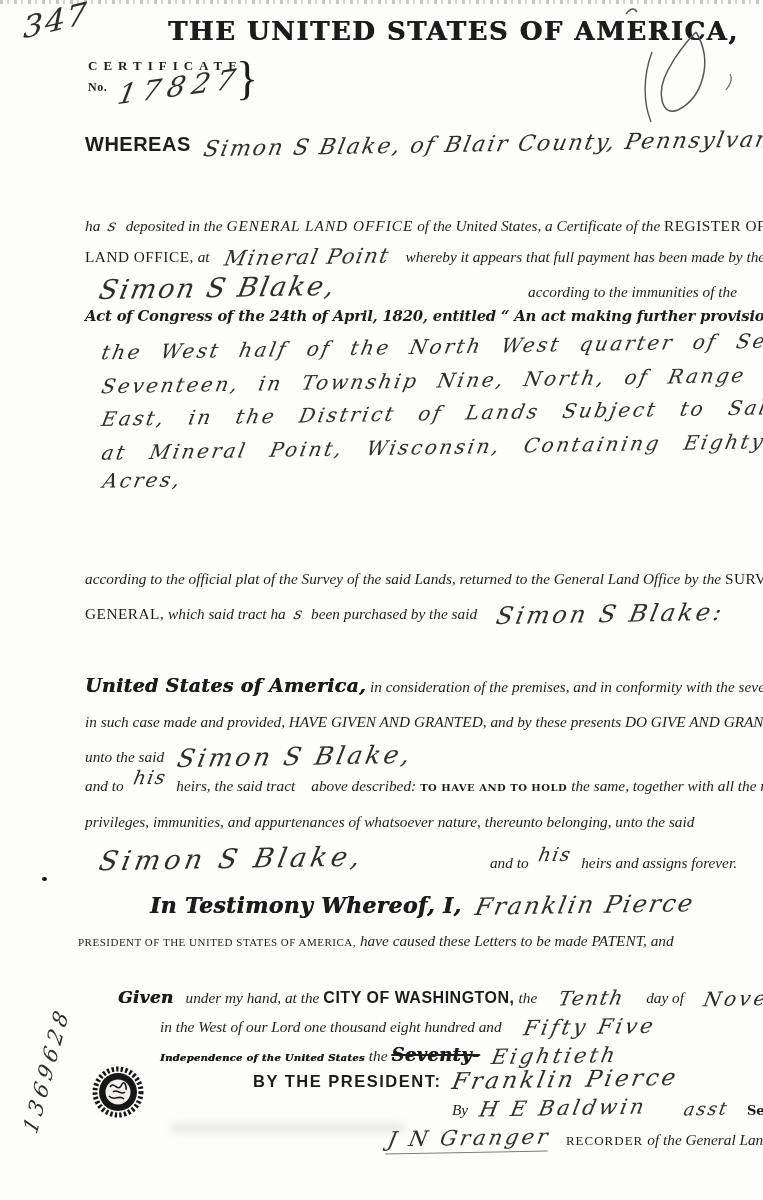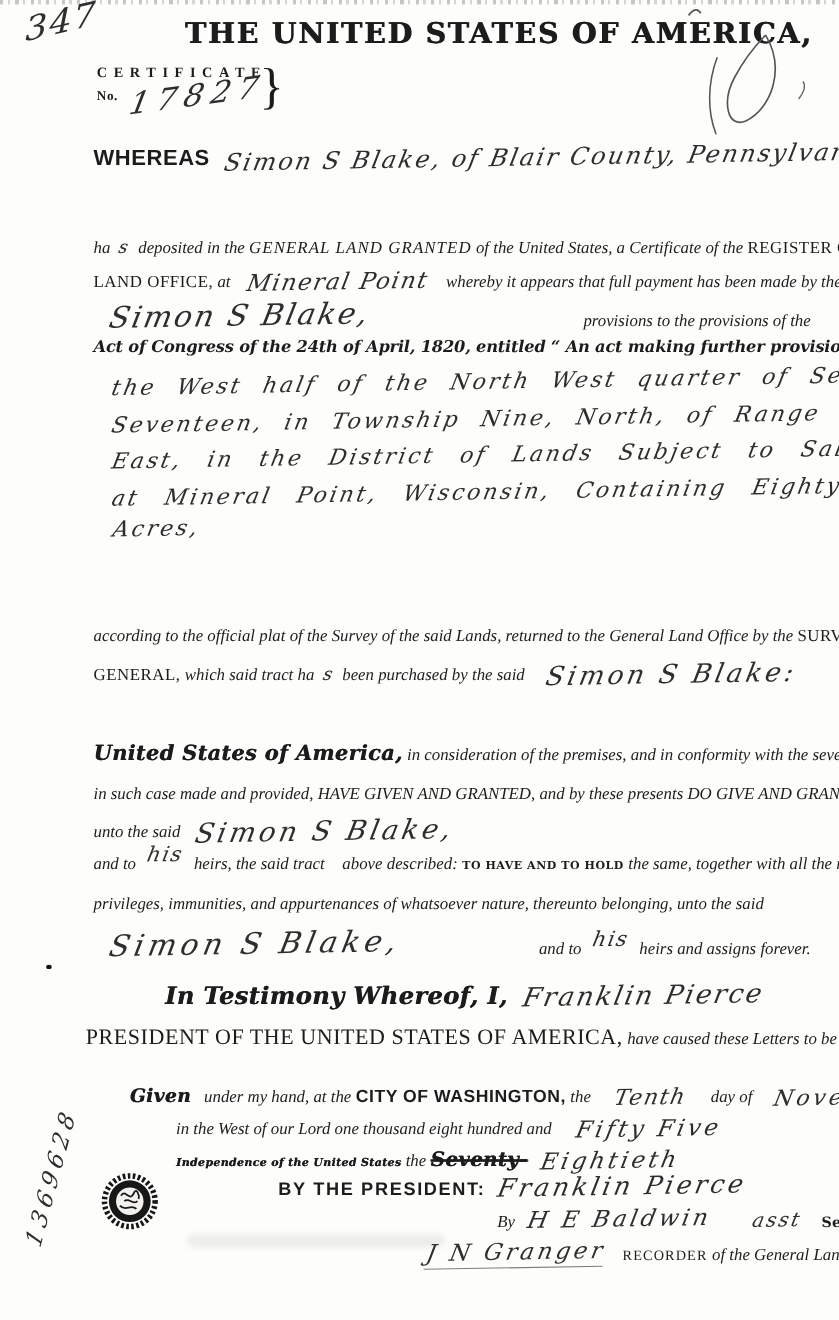--- a/index.html
+++ b/index.html
@@ -66,34 +66,34 @@
   <div class="abs line" style="left:85px;top:131px;">
     <span class="sans bold" style="font-size:20px;letter-spacing:.5px;">WHEREAS</span>
     <span class="hw" style="font-size:22px;margin-left:10px;letter-spacing:2px;">Simon S Blake, of Blair County, Pennsylvania,</span>
   </div>
 
   <div class="abs" style="left:85px;top:210px;">
     <div class="line body-it" style="line-height:31px;">
       <span>ha</span>
       <span class="hw hw-s">s</span>
       <span>deposited in the</span>
-      <span style="letter-spacing:1px;">GENERAL LAND GRANTED</span>
+      <span style="letter-spacing:1px;">GENERAL LAND OFFICE</span>
       <span>of the United States, a Certificate of the</span>
       <span class="caps" style="font-style:normal;">REGISTER OF THE</span>
     </div>
     <div class="line body-it" style="line-height:31px;">
       <span class="caps" style="font-style:normal;">LAND OFFICE,</span>
       <span>at</span>
       <span class="hw hw-inline">Mineral Point</span>
       <span>whereby it appears that full payment has been made by the said</span>
     </div>
   </div>
 
   <div class="abs hw hw-big" style="left:100px;top:272px;font-size:27px;">Simon S Blake,</div>
-  <div class="abs body-it line" style="right:26px;top:283px;">provisions to the provisions of the</div>
+  <div class="abs body-it line" style="right:26px;top:283px;">according to the immunities of the</div>
 
   <div class="abs it bold line" style="left:85px;top:307px;font-size:14.8px;letter-spacing:-.2px;font-family:'DejaVu Serif',serif;">Act of Congress of the 24th of April, 1820, entitled “ An act making further provision for the sale of the Public Lands,” for</div>
 
   <div class="abs" style="left:103px;top:330px;">
     <div class="hw line" style="font-size:20px;letter-spacing:2.5px;word-spacing:10px;line-height:33.5px;">the West half of the North West quarter of Section</div>
     <div class="hw line" style="font-size:20px;letter-spacing:2.5px;word-spacing:10px;line-height:33.5px;">Seventeen, in Township Nine, North, of Range One,</div>
     <div class="hw line" style="font-size:20px;letter-spacing:2.5px;word-spacing:14px;line-height:33.5px;">East, in the District of Lands Subject to Sale</div>
     <div class="hw line" style="font-size:20px;letter-spacing:2.5px;word-spacing:14px;line-height:33.5px;">at Mineral Point, Wisconsin, Containing Eighty</div>
     <div class="hw line" style="font-size:20px;letter-spacing:2.5px;line-height:33.5px;">Acres,</div>
   </div>
@@ -144,21 +144,21 @@
     <span class="body-it">heirs and assigns forever.</span>
   </div>
 
   <div class="abs dot" style="left:42px;top:877px;"></div>
 
   <div class="abs line" style="left:150px;top:891px;">
     <span class="bl" style="font-size:22px;">In Testimony Whereof, I,</span>
     <span class="hw" style="font-size:24px;margin-left:10px;letter-spacing:2px;">Franklin Pierce</span>
   </div>
   <div class="abs line" style="left:78px;top:932px;">
-    <span class="caps" style="font-size:20px;">PRESIDENT OF THE UNITED STATES OF AMERICA,</span>
+    <span class="caps" style="font-size:11px;">PRESIDENT OF THE UNITED STATES OF AMERICA,</span>
     <span class="body-it">have caused  these  Letters  to be made  PATENT, and</span>
   </div>
 
   <div class="abs line" style="left:118px;top:987px;">
     <span class="bl" style="font-size:17px;">Given</span>
     <span class="body-it" style="margin-left:8px;">under my hand, at the</span>
     <span class="sans bold" style="font-size:16px;letter-spacing:.5px;">CITY OF WASHINGTON,</span>
     <span class="body-it">the</span>
     <span class="hw hw-inline" style="font-size:20px;margin:0 18px;">Tenth</span>
     <span class="body-it">day of</span>

